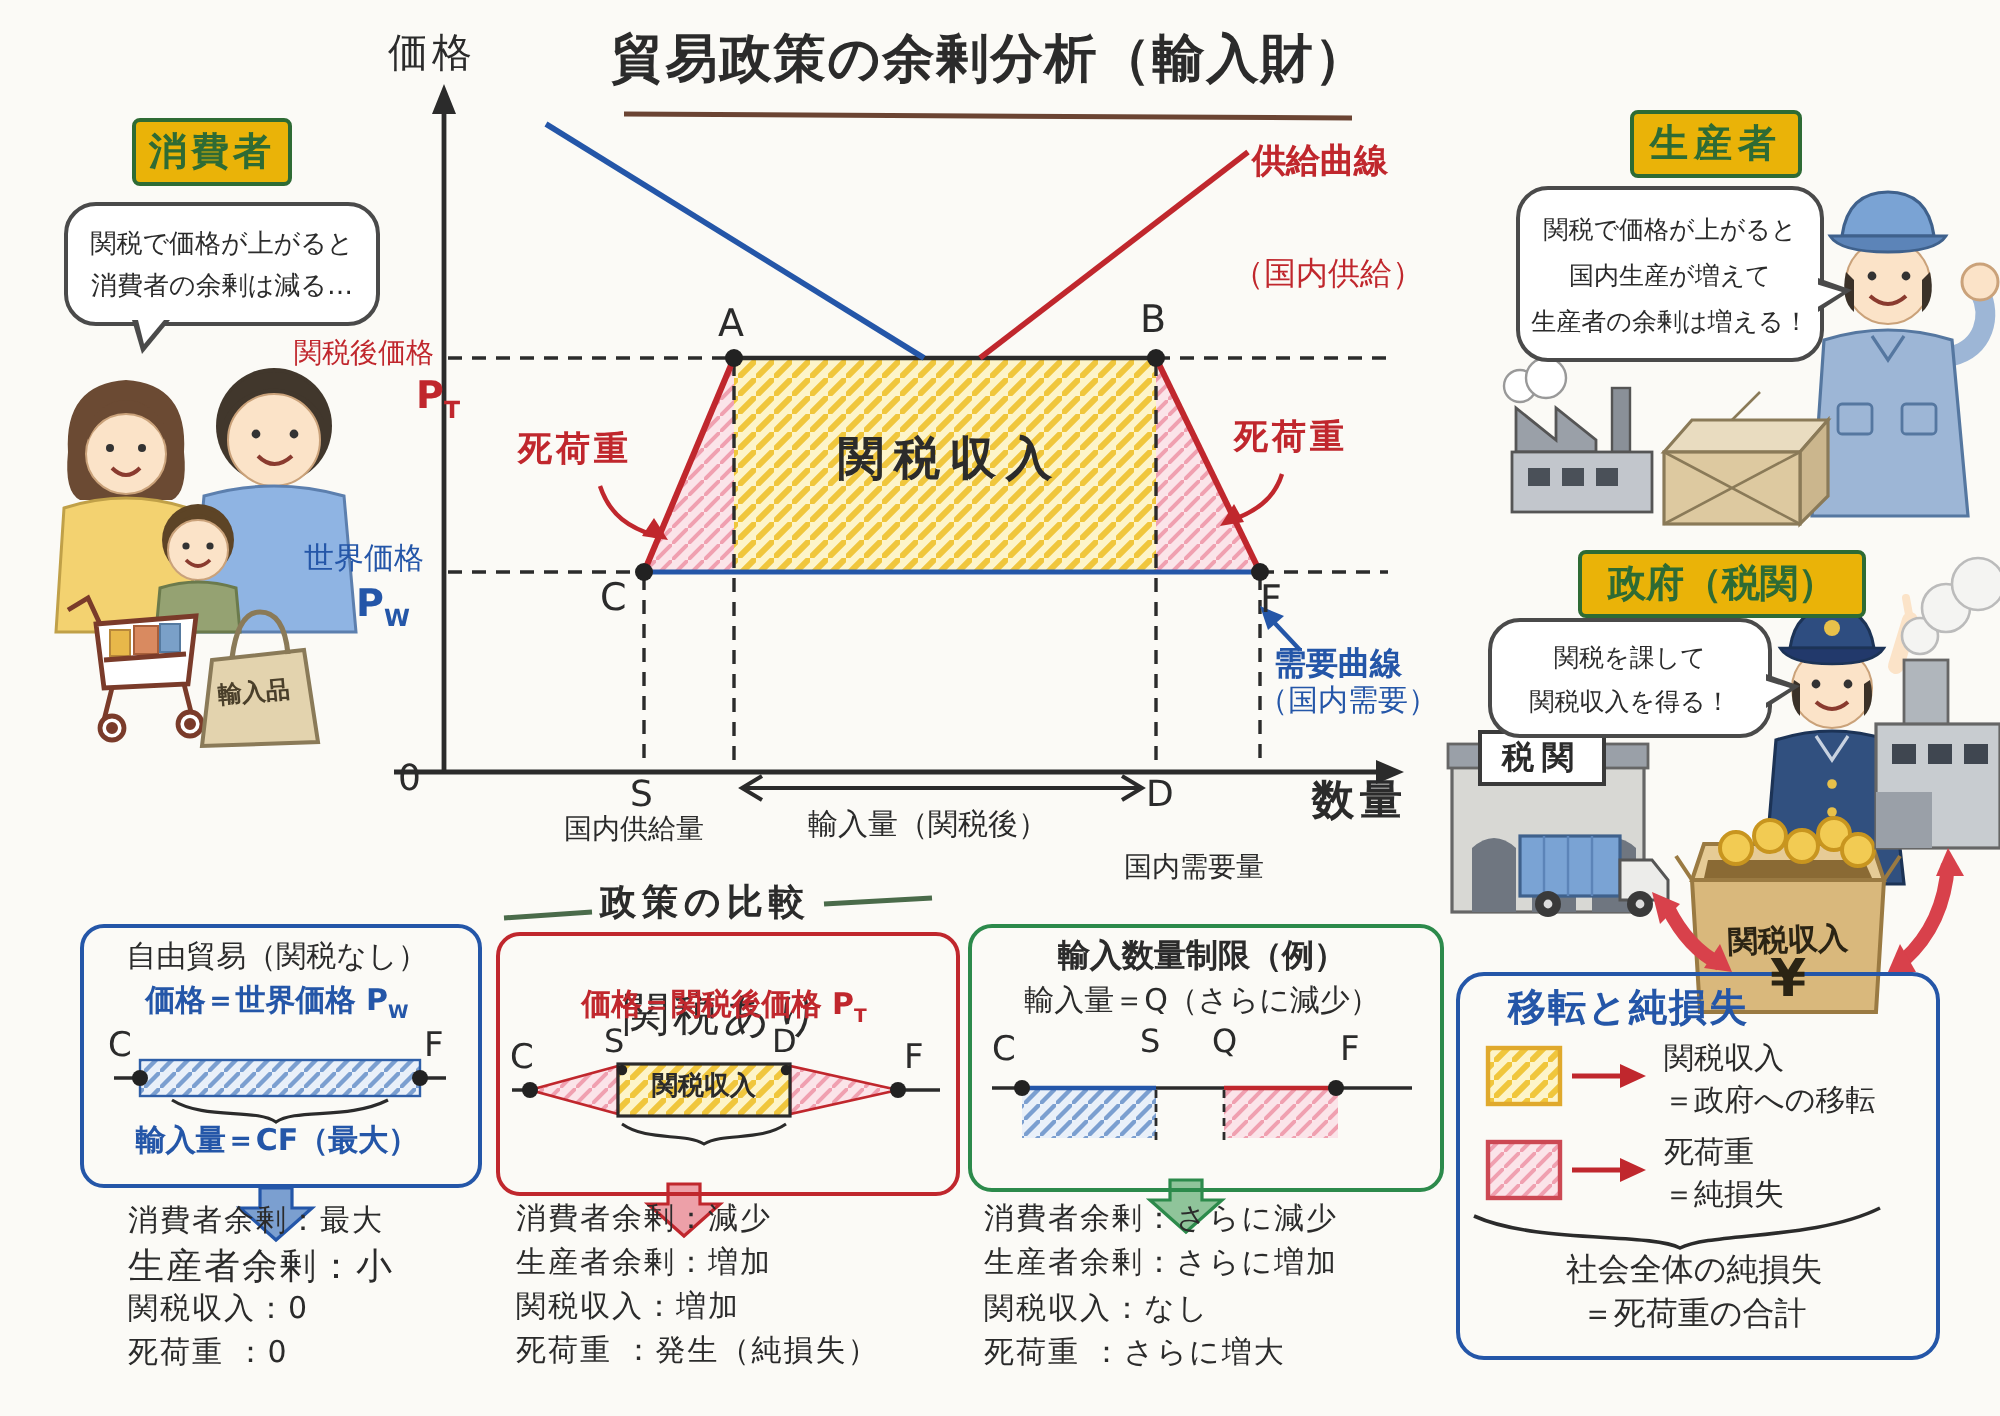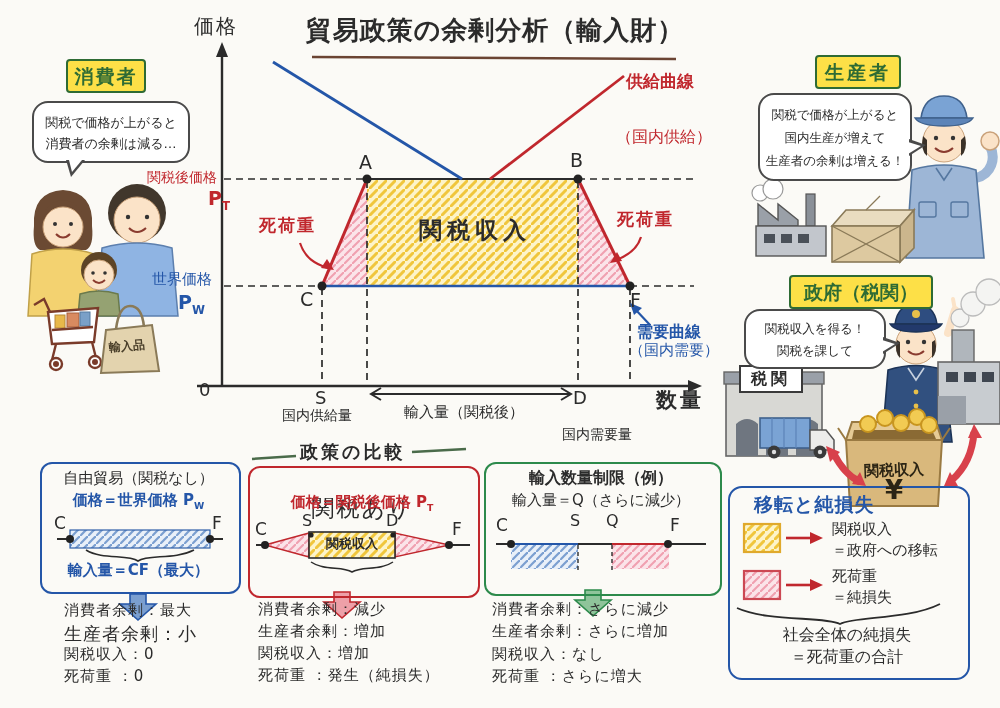--- a/index.html
+++ b/index.html
@@ -4,21 +4,21 @@
 <style>
   html,body{margin:0;padding:0;}
   body{width:1000px;height:708px;position:relative;background:#fbfaf6;
        font-family:"DejaVu Sans",sans-serif;overflow:hidden;}
   #stage{position:absolute;inset:0;width:1000px;height:708px;}
   svg.layer{position:absolute;left:0;top:0;z-index:1;}
   .lbl{position:absolute;z-index:3;color:#2b2b2b;white-space:nowrap;line-height:1.15;}
   .red{color:#c0272d;} .blue{color:#2456a8;} .brown{color:#4a3f2a;}
   .center{text-align:center;}
   .titlebox{position:absolute;z-index:3;border:2.2px solid #2e6b34;border-radius:4px;
-            background:#fde047;color:#2e6b34;text-align:center;font-weight:bold;}
+            background:#eab308;color:#2e6b34;text-align:center;font-weight:bold;}
   .bubble{position:absolute;z-index:2;background:#fff;border:2px solid #4a4a4a;border-radius:16px;}
   .bubble .txt{position:relative;z-index:3;text-align:center;color:#2b2b2b;}
   .tail-d{position:absolute;bottom:-16px;left:32px;width:0;height:0;
           border-left:5px solid transparent;border-right:14px solid transparent;border-top:17px solid #4a4a4a;}
   .tail-d2{position:absolute;bottom:-11px;left:35px;width:0;height:0;
           border-left:3px solid transparent;border-right:10px solid transparent;border-top:12px solid #fff;z-index:3;}
   .tail-r{position:absolute;right:-16px;width:0;height:0;
           border-top:6px solid transparent;border-bottom:11px solid transparent;border-left:17px solid #4a4a4a;}
   .tail-r2{position:absolute;right:-11px;width:0;height:0;
           border-top:4px solid transparent;border-bottom:8px solid transparent;border-left:13px solid #fff;z-index:3;}
@@ -355,22 +355,22 @@
     <div>国内生産が増えて</div>
     <div>生産者の余剰は増える！</div>
   </div>
   <div class="tail-r" style="top:44px;"></div>
       <div class="tail-r2" style="top:47px;"></div>
 </div>
 
 <div class="titlebox" style="left:789px;top:275px;width:140px;height:30px;font-size:19px;line-height:30px;">政府（税関）</div>
 <div class="bubble" style="left:744px;top:309px;width:138px;height:56px;">
   <div class="txt" style="font-size:12.5px;padding-top:7px;line-height:22px;">
+    <div>関税を課して</div>
     <div>関税収入を得る！</div>
-    <div>関税を課して</div>
   </div>
   <div class="tail-r" style="top:26px;"></div>
       <div class="tail-r2" style="top:29px;"></div>
 </div>
 <div class="lbl" style="left:740px;top:370px;width:62px;text-align:center;font-size:16px;font-weight:bold;letter-spacing:4px;">税関</div>
 <div class="lbl" style="left:848px;top:462px;width:92px;text-align:center;font-size:15px;font-weight:bold;color:#2b2414;transform:rotate(-2deg);">関税収入</div>
 <div class="lbl" style="left:848px;top:476px;width:92px;text-align:center;font-size:26px;font-weight:bold;color:#2b2414;">¥</div>
 
 <div class="lbl" style="left:300px;top:442px;font-size:18px;font-weight:bold;letter-spacing:3px;">政策の比較</div>
 

